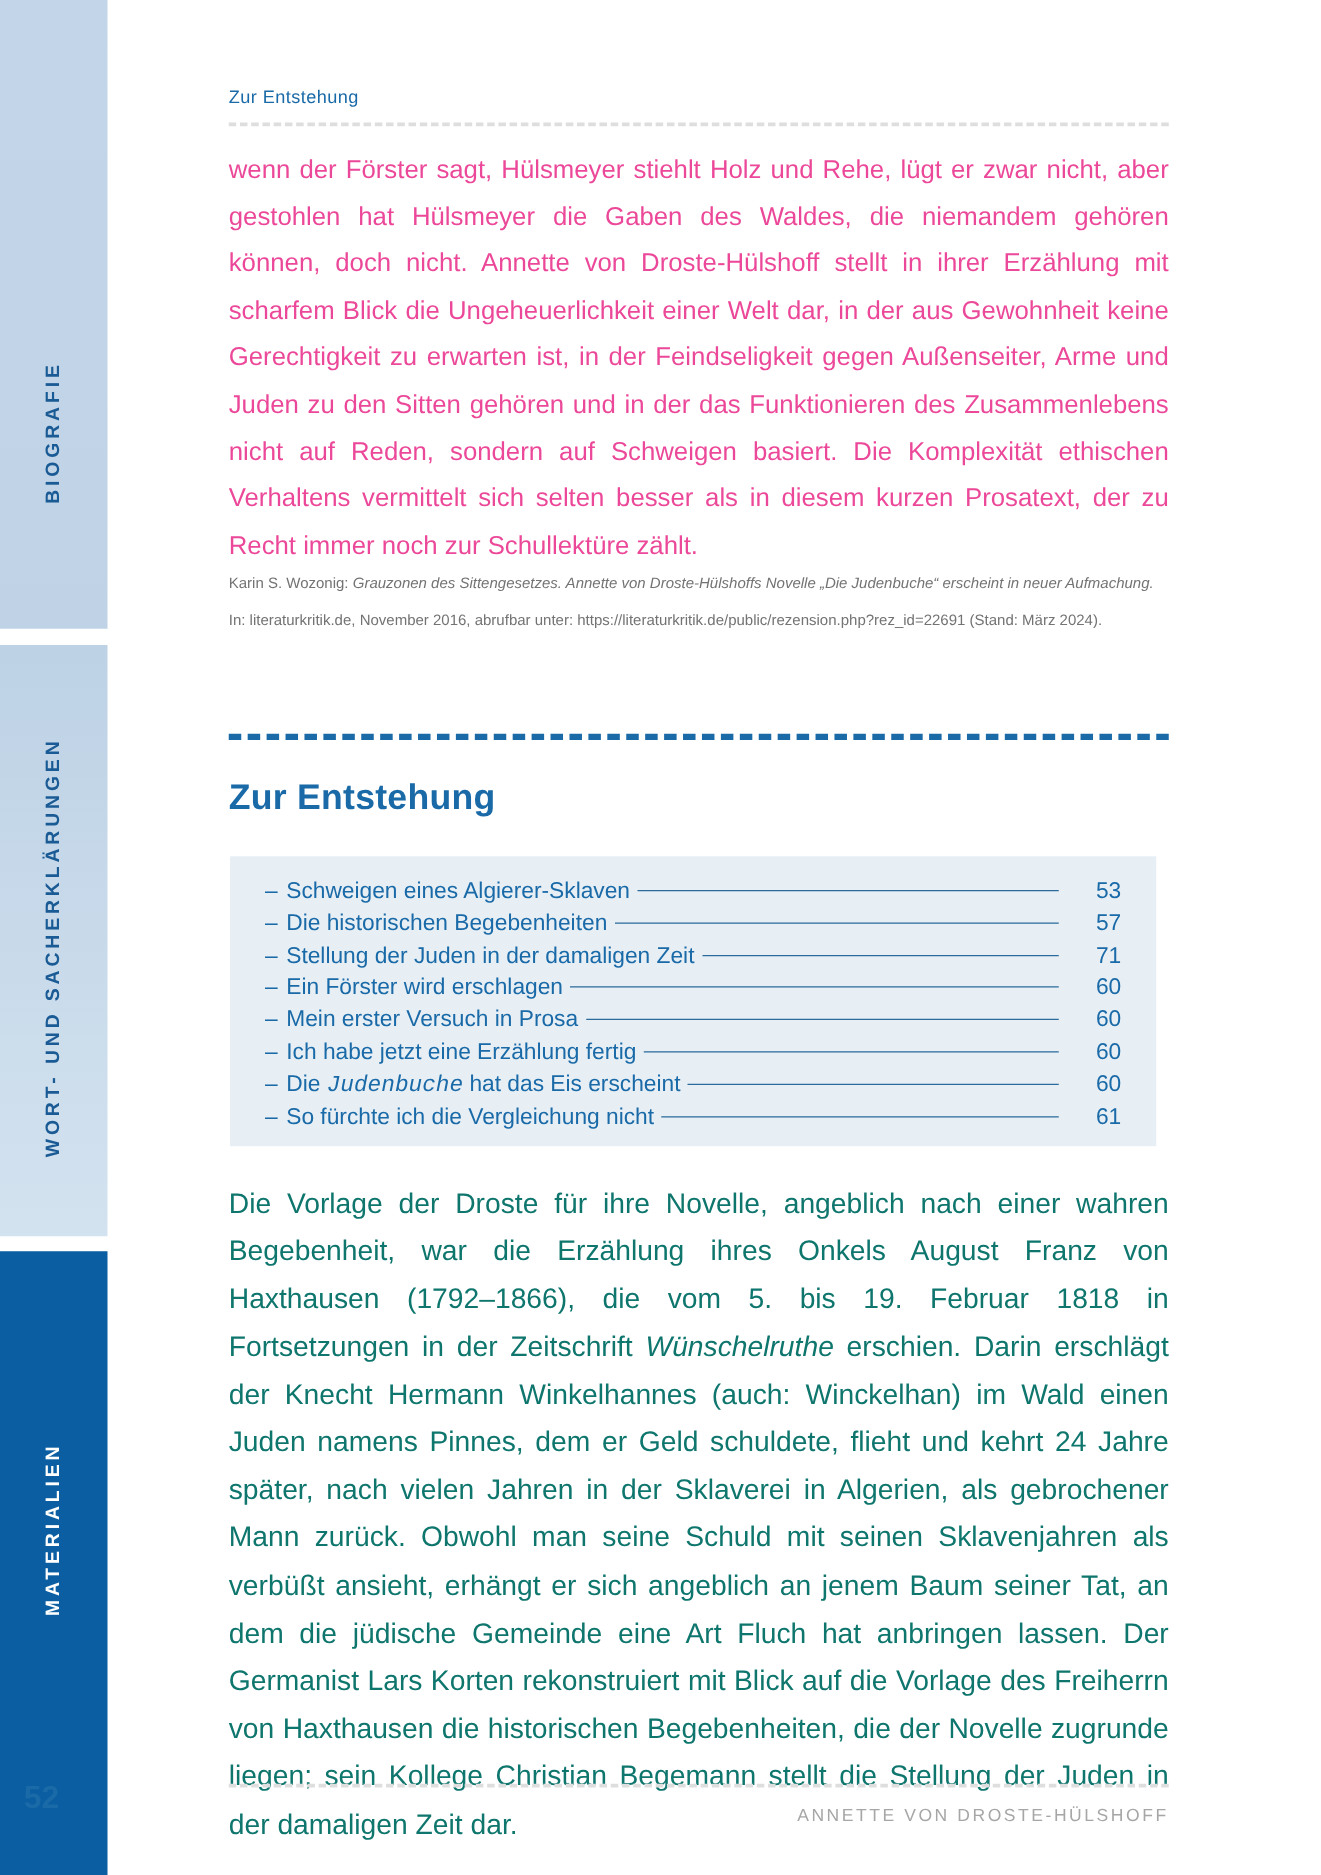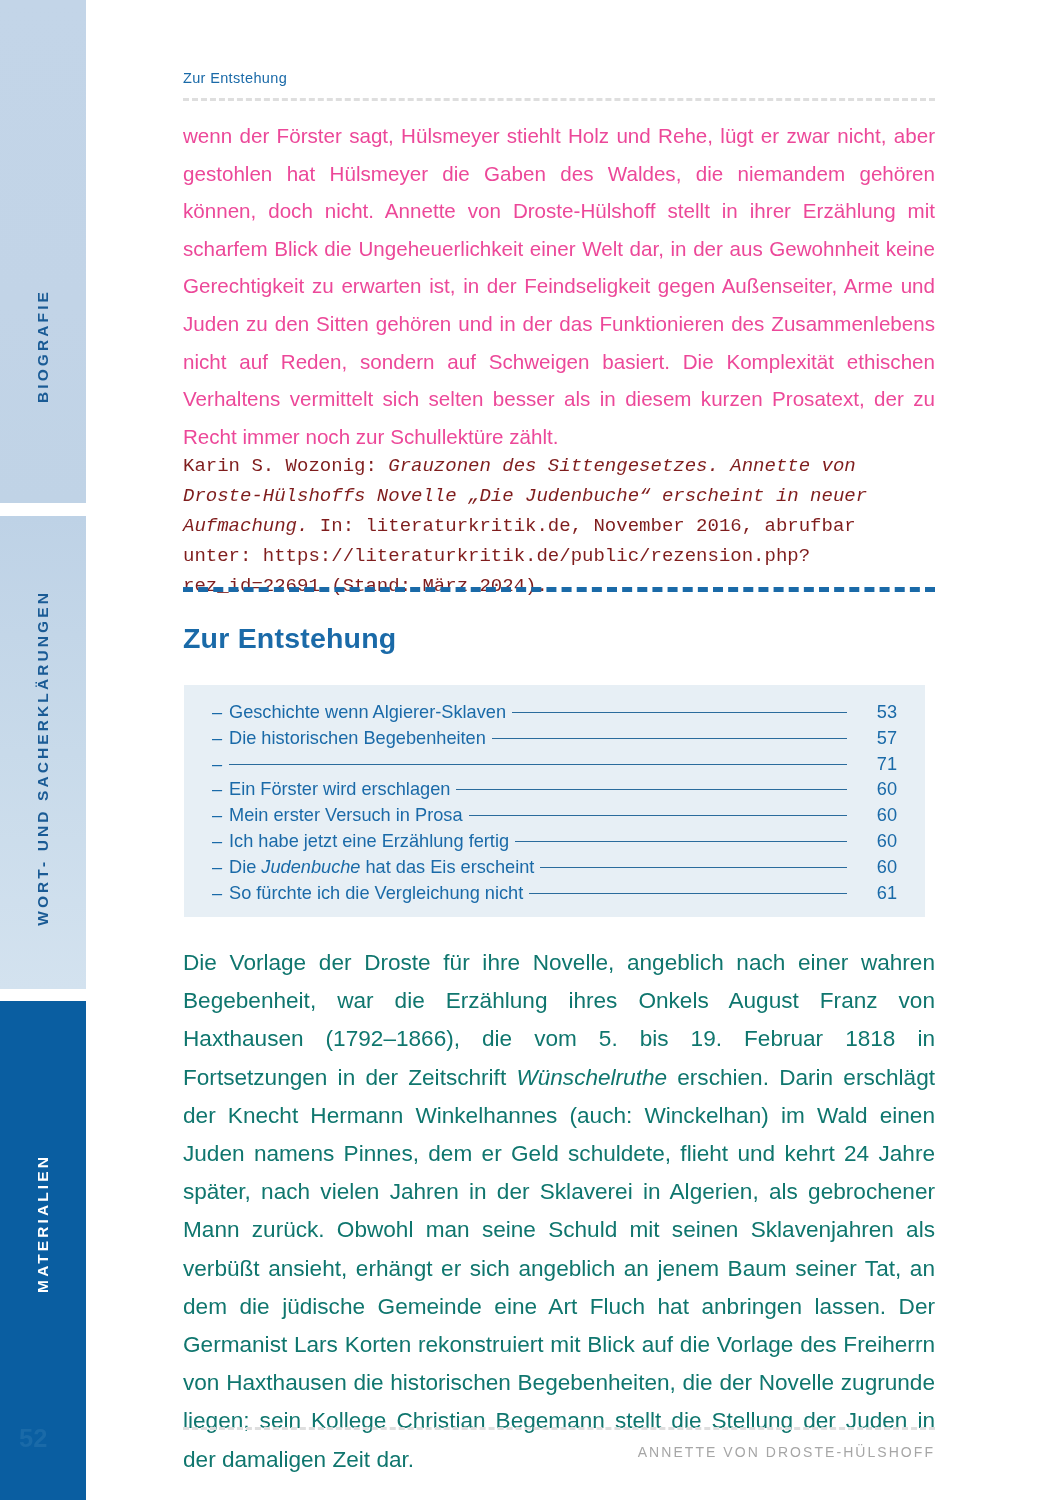--- a/index.html
+++ b/index.html
@@ -112,25 +112,24 @@
     text-justify: inter-word;
     hyphens: manual;
   }
 
   
   .citation {
     position: absolute;
     left: 97px;
     top: 437px;
     width: 752px;
-    font-size: 19px;
+    font-size: 12px;
     line-height: 30px;
-    color: #7f1d1d;
+    color: #737373;
     text-align: left;
-    font-family: Liberation Mono, monospace;
   }
   .citation i { font-style: italic; }
 
   
   .rule-blue {
     position: absolute;
     left: 97px;
     top: 573px;
     width: 752px;
     height: 0;
@@ -170,21 +169,21 @@
   }
   .toc-dash {
     width: 17px;
     flex: 0 0 auto;
     color: #1a6aa8;
   }
   .toc-label {
     flex: 0 0 auto;
     padding-right: 6px;
   }
-  .toc-label i { font-style: italic; }
+  .toc-label i { font-style: italic; font-family: Liberation Mono, monospace; }
   .toc-leader {
     flex: 1 1 auto;
     position: relative;
     top: -5px;
     border-bottom: 1.6px solid #2a6b9c;
     margin-right: 4px;
   }
   .toc-page {
     flex: 0 0 auto;
     width: 46px;
@@ -260,32 +259,33 @@
     <span>Karin S. Wozonig: </span><i>Grauzonen des Sittengesetzes. Annette von Droste-Hülshoffs Novelle „Die Judenbuche“ erscheint in neuer Aufmachung.</i><span> In: literaturkritik.de, November 2016, abrufbar unter: https://literaturkritik.de/public/rezension.php?rez_id=22691 (Stand: März 2024).</span>
   </div>
 
   <div class="rule-blue"></div>
 
   <div class="section-title">Zur Entstehung</div>
 
   <div class="toc-box">
     <div class="toc-row">
       <span class="toc-dash">–</span>
-      <span class="toc-label">Geschichte wenn Algierer-Sklaven</span>
+      <span class="toc-label">Schweigen eines Algierer-Sklaven</span>
       <span class="toc-leader"></span>
       <span class="toc-page">53</span>
     </div>
     <div class="toc-row">
       <span class="toc-dash">–</span>
       <span class="toc-label">Die historischen Begebenheiten</span>
       <span class="toc-leader"></span>
       <span class="toc-page">57</span>
     </div>
     <div class="toc-row">
       <span class="toc-dash">–</span>
+      <span class="toc-label">Stellung der Juden in der damaligen Zeit</span>
       <span class="toc-leader"></span>
       <span class="toc-page">71</span>
     </div>
     <div class="toc-row">
       <span class="toc-dash">–</span>
       <span class="toc-label">Ein Förster wird erschlagen</span>
       <span class="toc-leader"></span>
       <span class="toc-page">60</span>
     </div>
     <div class="toc-row">

